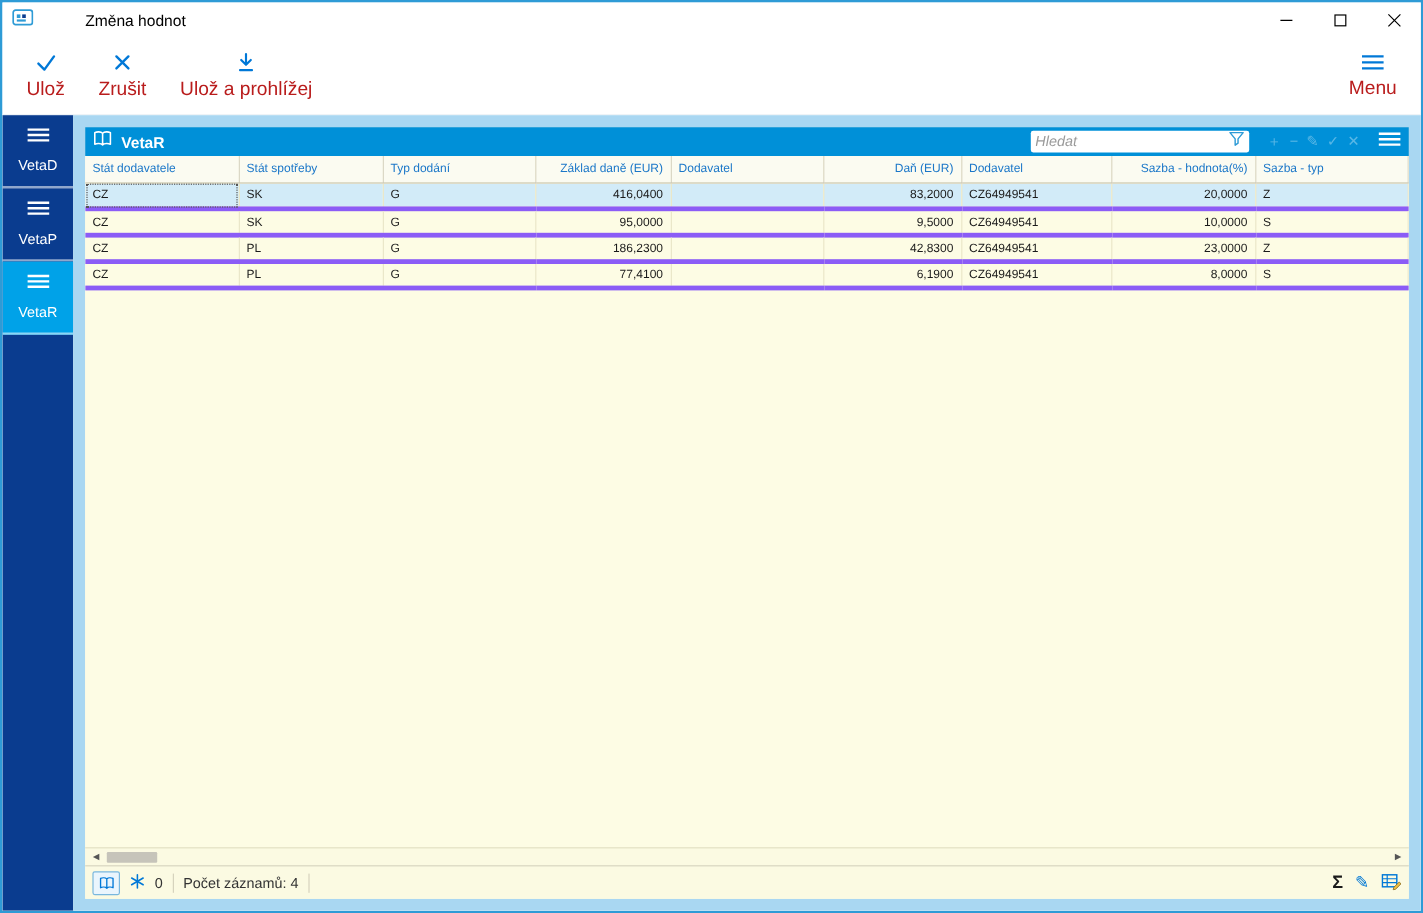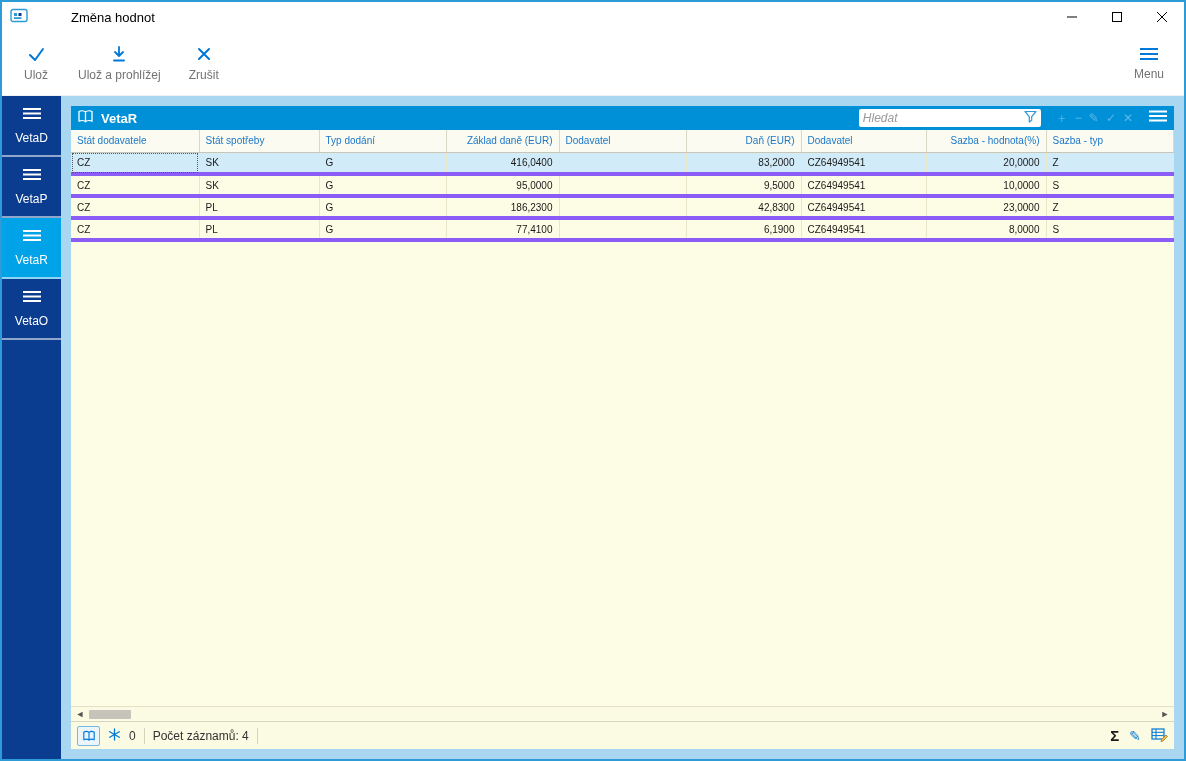--- a/index.html
+++ b/index.html
@@ -20,21 +20,21 @@
   
   .titlebar{height:30px;background:#fff;display:flex;align-items:center;flex:0 0 auto;padding-left:8px;gap:36px;}
   .titlebar .app-title{font-size:13px;color:#000;margin-left:7px;}
   .win-controls{margin-left:auto;display:flex;height:100%;}
   .win-btn{width:45px;height:100%;display:flex;align-items:center;justify-content:center;cursor:default;}
   .win-btn svg{display:block;}
 
   
   .toolbar{height:64px;background:#fff;display:flex;align-items:stretch;flex:0 0 auto;border-bottom:1px solid #eef3f7;padding:0 6px;}
   .tb-btn{display:flex;flex-direction:column;align-items:center;justify-content:center;gap:5px;padding:6px 14px;min-width:56px;cursor:default;}
-  .tb-btn .tb-label{font-size:12px;color:#737373;white-space:nowrap;}
+  .tb-btn .tb-label{font-size:16px;color:#b91c1c;white-space:nowrap;}
   .tb-btn svg{display:block;}
   .tb-menu{margin-left:auto;}
 
   
   .main{flex:1;display:flex;min-height:0;}
   .sidebar{width:59px;background:var(--sidebar-bg);flex:0 0 auto;display:flex;flex-direction:column;}
   .sb-item{height:61px;display:flex;flex-direction:column;align-items:center;justify-content:center;gap:7px;border-bottom:2px solid rgba(255,255,255,.55);cursor:default;}
   .sb-item .sb-label{color:#fff;font-size:12px;}
   .sb-item.active{background:var(--sidebar-active-bg);}
 
@@ -114,34 +114,34 @@
     <div class="tb-btn">
       <span>
         <svg width="20" height="18" viewBox="0 0 20 18">
             <path d="M4 10l5 5 8-11" fill="none" stroke="#0078d7" stroke-width="2" stroke-linecap="round" stroke-linejoin="round"></path>
           </svg>
       </span>
       <span class="tb-label">Ulož</span>
     </div>
     <div class="tb-btn">
       <span>
+        <svg width="18" height="18" viewBox="0 0 18 18">
+            <path d="M4 4l10 10M14 4L4 14" fill="none" stroke="#0078d7" stroke-width="2" stroke-linecap="round"></path>
+          </svg>
+      </span>
+      <span class="tb-label">Zrušit</span>
+    </div>
+    <div class="tb-btn">
+      <span>
         <svg width="20" height="18" viewBox="0 0 20 18">
           <path d="M10 2v8M6 7l4 4 4-4" fill="none" stroke="#0078d7" stroke-width="1.8" stroke-linecap="round" stroke-linejoin="round"></path>
           <path d="M5 15.5h10" stroke="#0078d7" stroke-width="1.8" stroke-linecap="round"></path>
         </svg>
       </span>
       <span class="tb-label">Ulož a prohlížej</span>
-    </div>
-    <div class="tb-btn">
-      <span>
-        <svg width="18" height="18" viewBox="0 0 18 18">
-            <path d="M4 4l10 10M14 4L4 14" fill="none" stroke="#0078d7" stroke-width="2" stroke-linecap="round"></path>
-          </svg>
-      </span>
-      <span class="tb-label">Zrušit</span>
     </div>
     <div class="tb-btn tb-menu">
       <span>
         <svg width="22" height="16" viewBox="0 0 22 16">
           <line x1="2" y1="3" x2="20" y2="3" stroke="#0078d7" stroke-width="2"></line>
           <line x1="2" y1="8" x2="20" y2="8" stroke="#0078d7" stroke-width="2"></line>
           <line x1="2" y1="13" x2="20" y2="13" stroke="#0078d7" stroke-width="2"></line>
         </svg>
       </span>
       <span class="tb-label">Menu</span>
@@ -173,30 +173,20 @@
       </div>
         <div class="sb-item active">
         <span>
           <svg width="20" height="13" viewBox="0 0 20 13">
             <line x1="1" y1="2" x2="19" y2="2" stroke="#fff" stroke-width="2"></line>
             <line x1="1" y1="6.5" x2="19" y2="6.5" stroke="#fff" stroke-width="2"></line>
             <line x1="1" y1="11" x2="19" y2="11" stroke="#fff" stroke-width="2"></line>
           </svg>
         </span>
         <span class="sb-label">VetaR</span>
-      </div>
-        <div class="sb-item">
-        <span>
-          <svg width="20" height="13" viewBox="0 0 20 13">
-            <line x1="1" y1="2" x2="19" y2="2" stroke="#fff" stroke-width="2"></line>
-            <line x1="1" y1="6.5" x2="19" y2="6.5" stroke="#fff" stroke-width="2"></line>
-            <line x1="1" y1="11" x2="19" y2="11" stroke="#fff" stroke-width="2"></line>
-          </svg>
-        </span>
-        <span class="sb-label">VetaO</span>
       </div>
       </div>
 
     <div class="content">
       <div class="panel">
 
         <div class="panel-header">
           <span>
             <svg width="17" height="15" viewBox="0 0 17 15">
               <path d="M8.5 3C7 1.6 3.8 1.6 2 2.5v9.7c1.8-.9 5-.9 6.5.5 1.5-1.4 4.7-1.4 6.5-.5V2.5C13.2 1.6 10 1.6 8.5 3zm0 0v9.7" fill="none" stroke="#fff" stroke-width="1.3" stroke-linejoin="round"></path>

